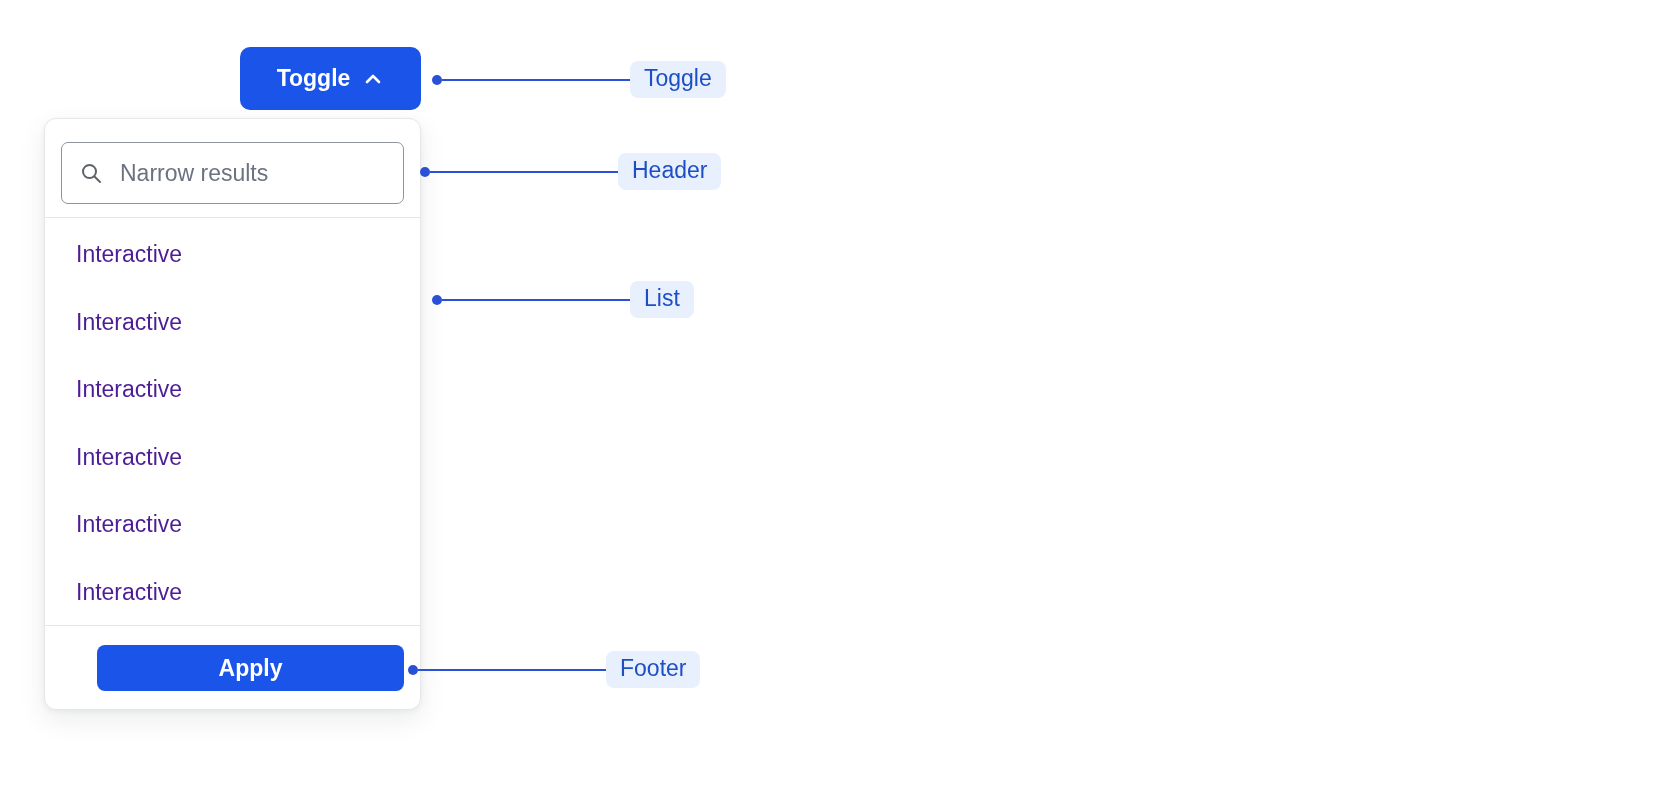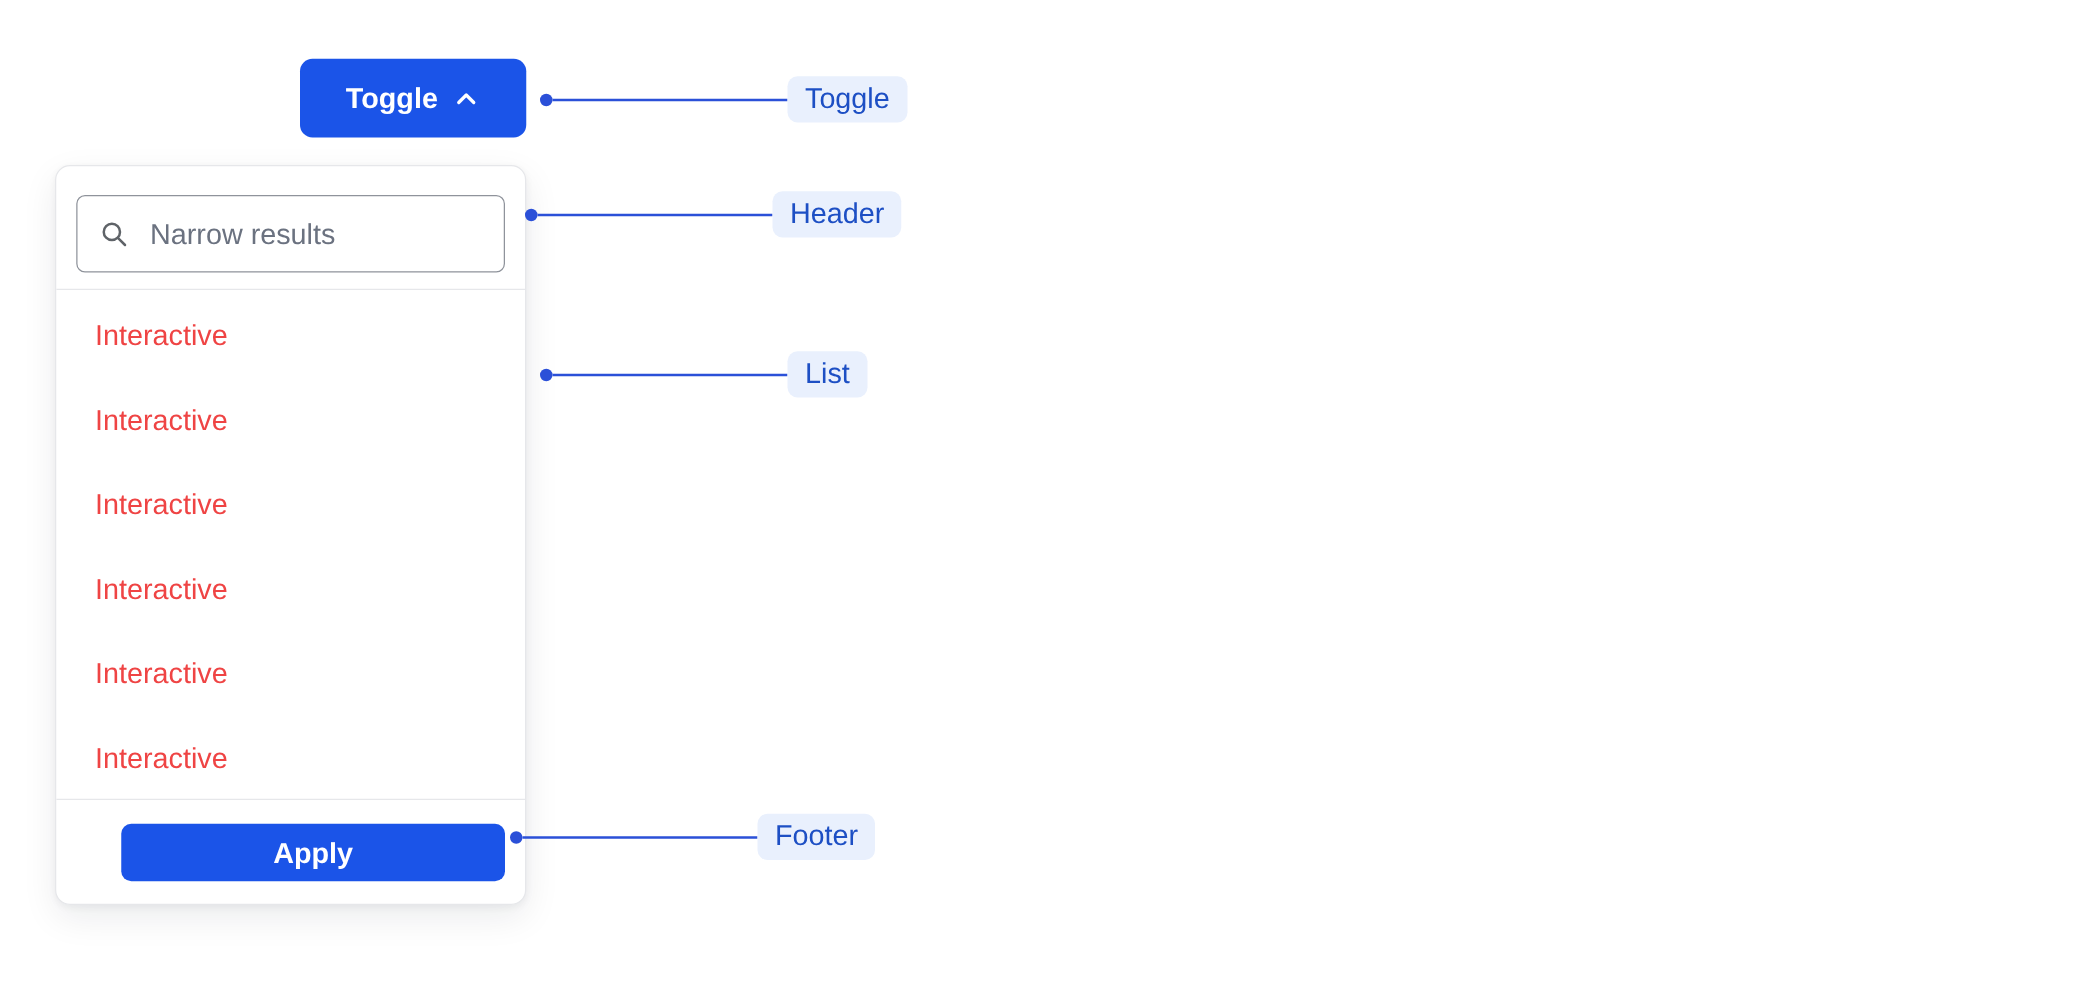--- a/index.html
+++ b/index.html
@@ -27,21 +27,21 @@
     align-items: center;
     justify-content: center;
     gap: 12px;
     cursor: pointer;
   }
   .toggle-btn svg { display: block; }
 
   
   .dropdown-panel {
     position: absolute;
-    left: 44px; top: 132px;
+    left: 44px; top: 118px;
     width: 377px; height: 592px;
     background: #ffffff;
     border: 1px solid #E6E7EA;
     border-radius: 12px;
     box-shadow: 0 10px 28px rgba(16, 24, 40, 0.08), 0 2px 6px rgba(16, 24, 40, 0.05);
     display: flex;
     flex-direction: column;
     overflow: hidden;
   }
 
@@ -68,21 +68,21 @@
 
   .divider { height: 1px; background: #E6E7EA; flex: none; }
 
   .panel-list { flex: 1; padding-top: 3px; overflow: hidden; }
   .list-item {
     height: 67.5px;
     display: flex;
     align-items: center;
     padding-left: 31px;
     font-size: 23px;
-    color: #ef4444;
+    color: #4c1d95;
     cursor: pointer;
   }
 
   .panel-footer { padding: 19px 16px 18px 16px; margin-left: 36px; }
   .apply-btn {
     width: 100%; height: 46px;
     background: #1B54E8;
     border: none;
     border-radius: 8px;
     color: #ffffff;

